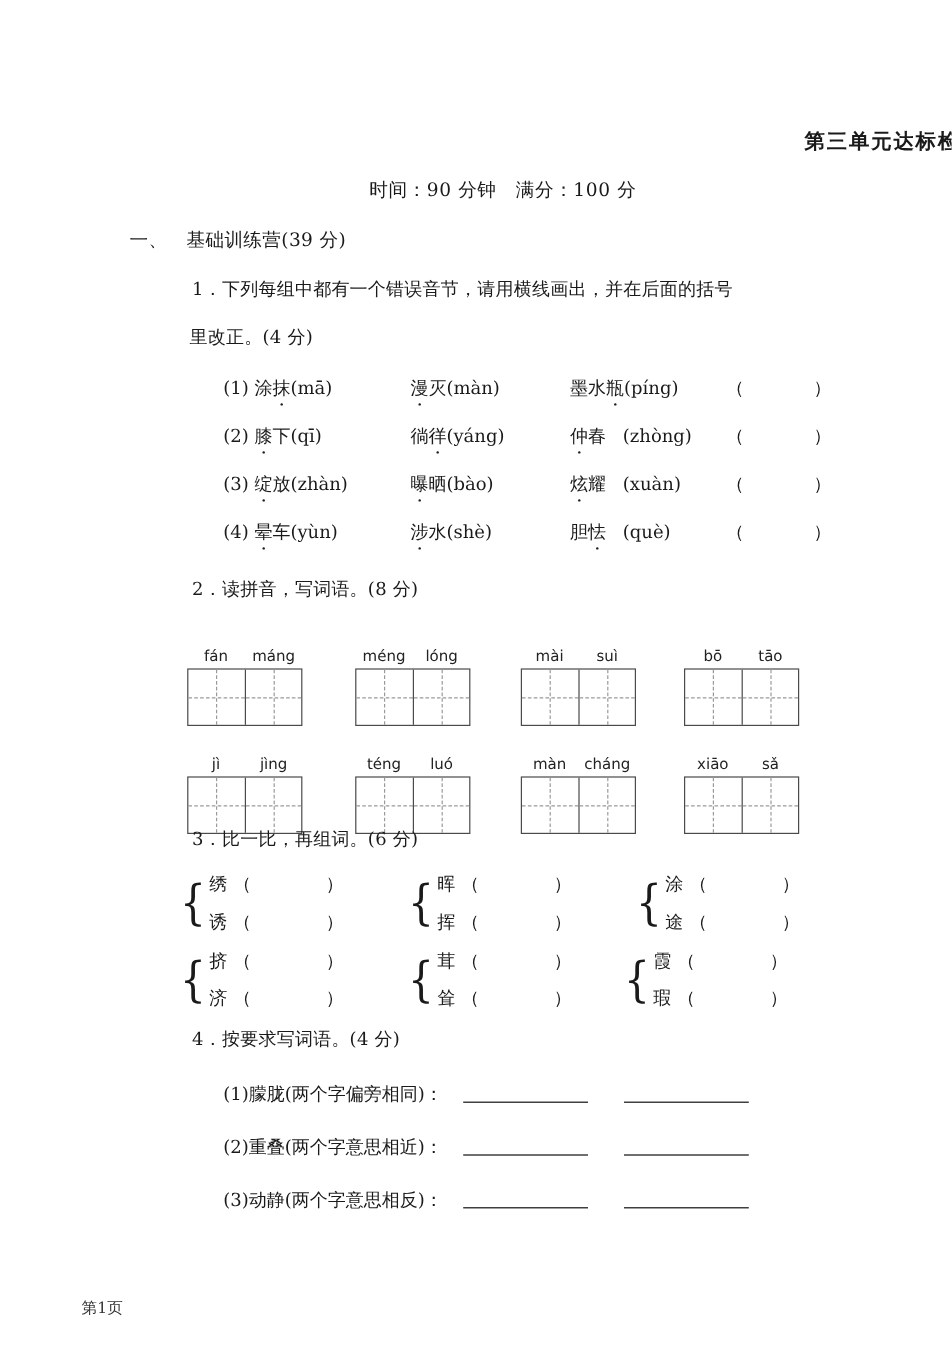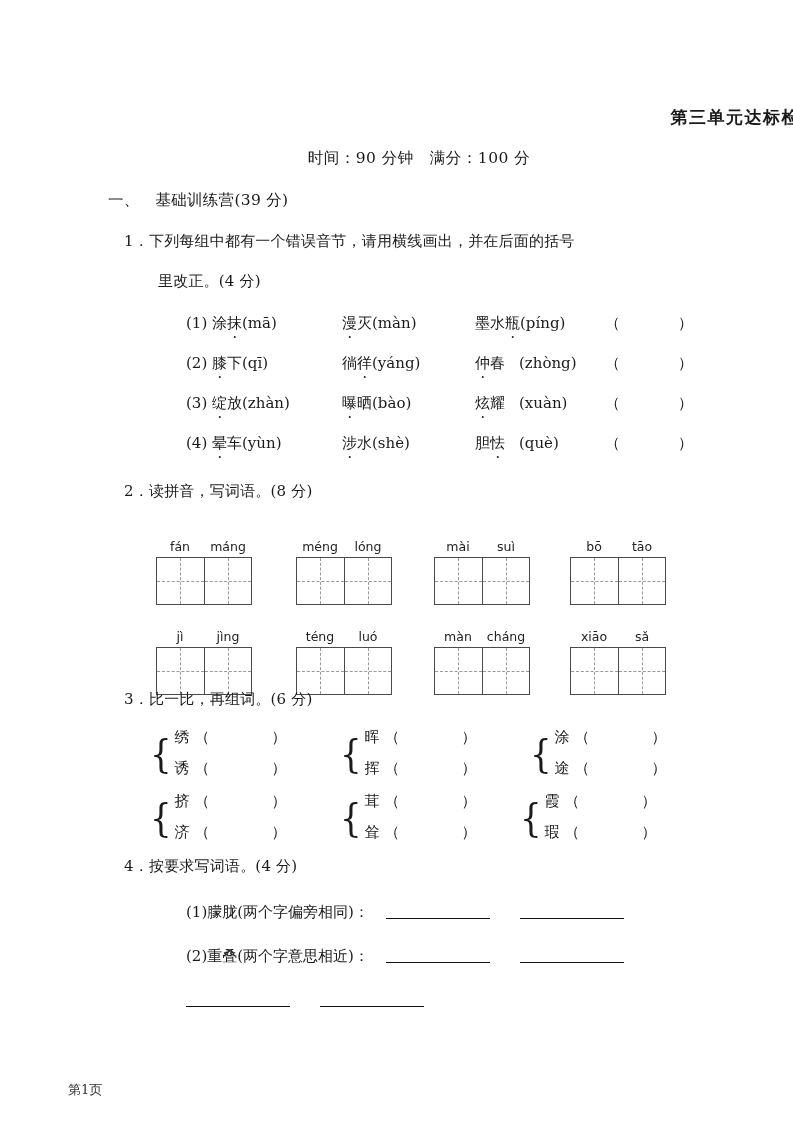--- a/index.html
+++ b/index.html
@@ -52,20 +52,21 @@
     font-size: 15.5px;
     letter-spacing: 0.3px;
     white-space: nowrap;
     text-align: right;
   }
   .q-head {
     position: absolute;
     font-size: 15px;
     letter-spacing: 0.2px;
     white-space: nowrap;
+    margin-left: 36px;
   }
   .q-head2 {
     position: absolute;
     font-size: 15px;
     letter-spacing: 0.2px;
     white-space: nowrap;
   }
 
   
   .q1row { position: absolute; left: 186px; font-size: 15px; white-space: nowrap; }
@@ -346,18 +347,18 @@
     <span>4．</span><span>按要求写词语。(4 分)</span>
   </div>
 
   <div class="q4row" style="top:903px;text-decoration:underline;">
     <span class="q4label">(1)朦胧(两个字偏旁相同)：</span><span class="blank"></span><span class="blank-gap"></span><span class="blank"></span>
   </div>
   <div class="q4row" style="top:947px;">
     <span class="q4label">(2)重叠(两个字意思相近)：</span><span class="blank"></span><span class="blank-gap"></span><span class="blank"></span>
   </div>
   <div class="q4row" style="top:991px;">
-    <span class="blank"></span><span class="blank-gap"></span><span class="blank"></span>
+    <span class="q4label">(3)动静(两个字意思相反)：</span><span class="blank"></span><span class="blank-gap"></span><span class="blank"></span>
   </div>
 
   <div class="footer">第1页</div>
 
 </div>
 
 </body></html>

